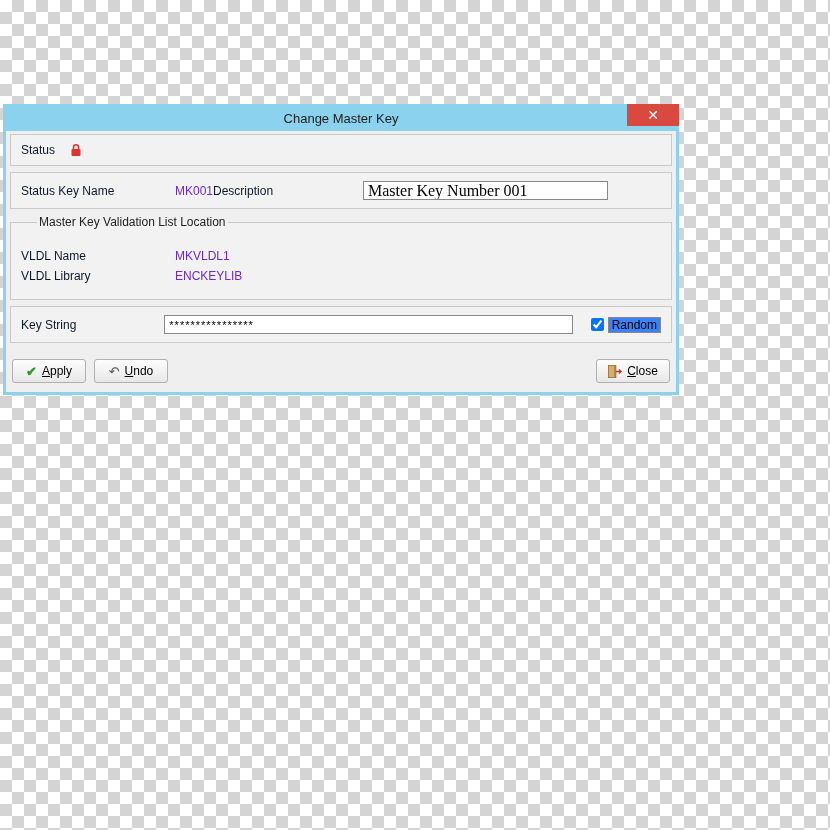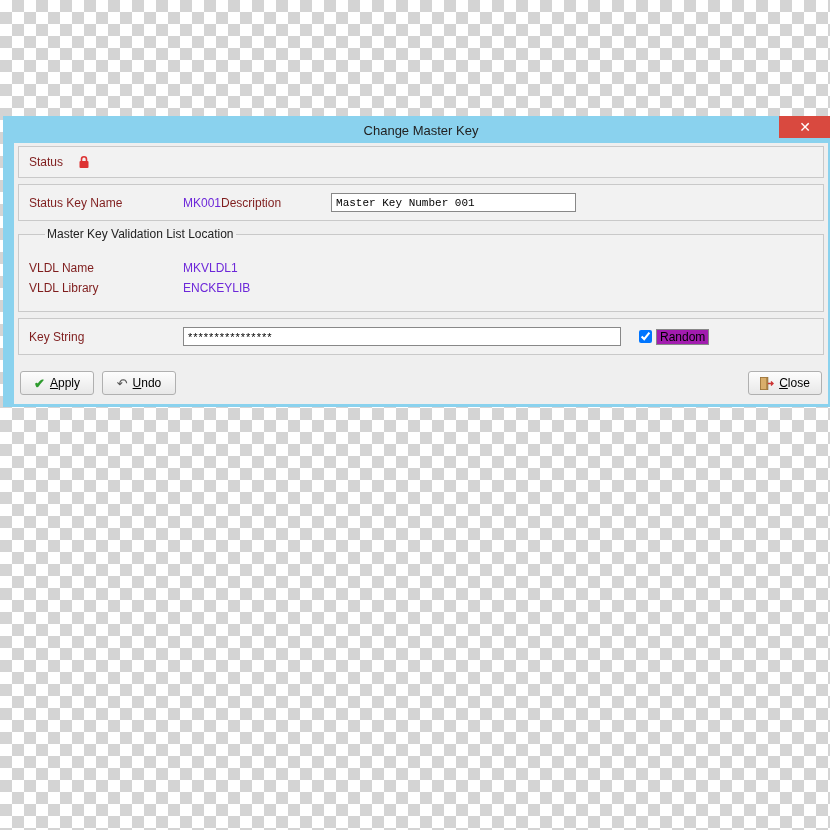--- a/index.html
+++ b/index.html
@@ -14,25 +14,24 @@
         linear-gradient(45deg, transparent 75%, #d4d4d4 75%),
         linear-gradient(-45deg, transparent 75%, #d4d4d4 75%);
       background-size: 24px 24px;
       background-position: 0 0, 0 12px, 12px -12px, -12px 0px;
       background-color: #ffffff;
       position: relative;
     }
     .window {
       position: absolute;
       left: 3px;
-      top: 116px;
-      width: 828px;
+      top: 104px;
+      width: 676px;
       border: 3px solid #8ad2ee;
       background: #8ad2ee;
-      padding-left: 8px;
     }
     .titlebar {
       background: #8ad2ee;
       height: 24px;
       position: relative;
       text-align: center;
       line-height: 24px;
       color: #222;
       font-size: 13px;
     }
@@ -57,21 +56,21 @@
     .panel {
       background: #f2f2f2;
       border: 1px solid #c9c9c9;
       margin: 0 4px 6px 4px;
       padding: 8px 10px;
       position: relative;
     }
     .status-row { display: flex; align-items: center; gap: 14px; }
     .lock-icon svg { display: block; }
     .row { display: flex; align-items: center; margin: 6px 0; }
-    .lbl { color: #7f1d1d; }
+    .lbl { color: #0f172a; }
     .lbl1 { width: 154px; }
     .val { color: #6d28d9; }
     fieldset.panel {
       padding-top: 14px;
       padding-bottom: 10px;
     }
     fieldset.panel legend {
       font-size: 12px;
       padding: 0 2px;
       margin-left: 16px;
@@ -80,23 +79,24 @@
     .midrow {
       display: flex;
       align-items: center;
     }
     .desc-lbl { width: 110px; }
     .desc-input {
       border: 1px solid #888;
       height: 19px;
       width: 245px;
       padding: 1px 4px;
-      font-family: Liberation Mono, monospace;
-      font-size: 11px;
+      font-family: Liberation Serif, serif;
+      font-size: 16px;
       background: #fff;
+      margin-left: 40px;
     }
     .keystring-input {
       border: 1px solid #888;
       height: 19px;
       width: 438px;
       padding: 1px 4px;
       font-family: inherit;
       font-size: 11px;
       background: #fff;
       letter-spacing: 1px;
@@ -106,21 +106,21 @@
       align-items: center;
       margin-left: 18px;
       gap: 4px;
     }
     .random-check {
       width: 13px; height: 13px;
     }
     .random-lbl {
       border: 1px solid #888;
       padding: 0 3px;
-      background: #a21caf;
+      background: #3b82f6;
     }
     .chg-lbl { width: 112px; }
     .button-row {
       display: flex;
       gap: 8px;
       padding: 10px 6px 6px 6px;
     }
     .spacer { flex: 1; }
     .btn {
       height: 24px;

